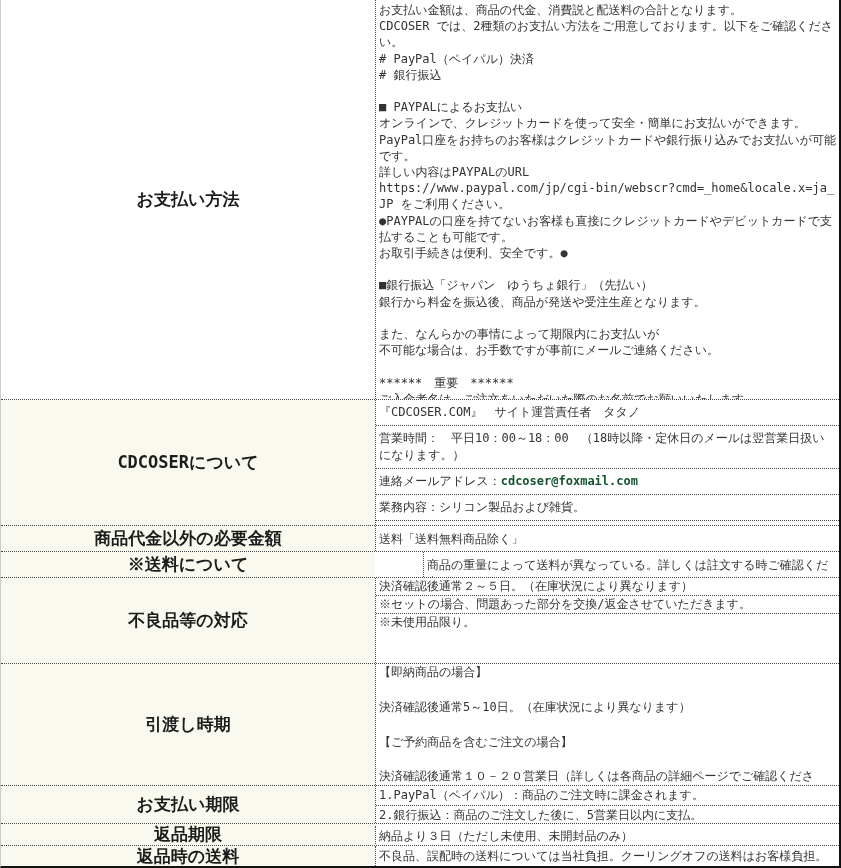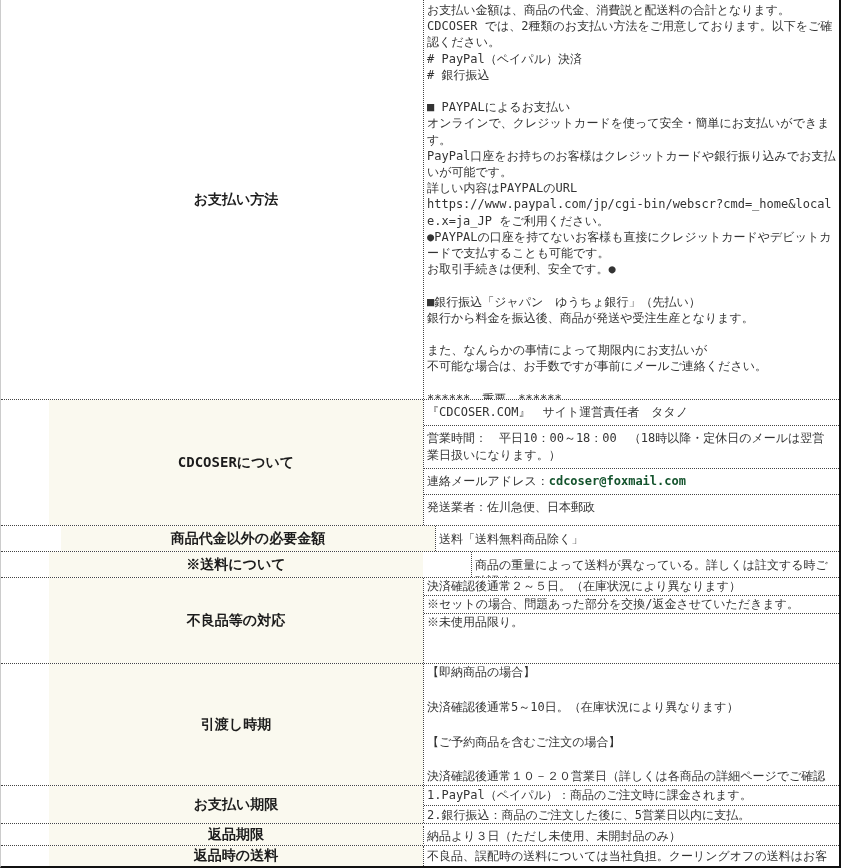--- a/index.html
+++ b/index.html
@@ -16,23 +16,22 @@
     border-bottom:2px solid #111;
     display:flex; flex-direction:column;
   }
   .row { display:flex; width:100%; overflow:hidden; }
   .row + .row { border-top:1px dotted #444; }
   .th {
     flex:0 0 374px; width:374px;
     background:#faf9ef;
     display:flex; align-items:center; justify-content:center;
     text-align:center;
-    font-weight:bold; color:#1c1c1c; font-size:14px;
+    font-weight:bold; color:#1c1c1c; font-size:17px;
     padding:2px 6px;
-    margin-left:48px;
   }
   .r1 .th { background:#ffffff; }
   .td {
     flex:1 1 auto; min-width:0;
     background:#fff;
     border-left:1px dotted #444;
     overflow:hidden;
     word-break:break-all;
   }
   .line { line-height:16px; min-height:16px; padding:0 3px; }
@@ -42,21 +41,21 @@
   .subrow { line-height:17px; padding:1px 3px; }
   .subrow + .subrow { border-top:1px dotted #444; }
   .r2 .subrow { padding:4px 3px; }
   .r5 .subrow { padding:0 3px; }
   .r7 .subrow { padding:1px 3px; }
   .pad-top .line { padding-top:5px; }
   .r8 .line, .r9 .line { padding-top:2px; }
   
   .r1 { height:399px; }
   .r2 { height:126px; }
-  .r3 { height:26px;padding-left:12px; }
+  .r3 { height:26px; }
   .r4 { height:26px;gap:48px; }
   .r5 { height:86px; }
   .r6 { height:122px; }
   .r7 { height:38px; }
   .r8 { height:22px;align-items:center; }
   .r9 { height:21px; }
   b.email { font-weight:bold; color:#14532d; }
 </style>
 </head>
 <body>
@@ -92,20 +91,21 @@
     </div>
   </div>
 
   <div class="row r2">
     <div class="th">CDCOSERについて</div>
     <div class="td">
       <div>
           <div class="subrow">『CDCOSER.COM』　サイト運営責任者　タタノ</div>
           <div class="subrow">営業時間：　平日10：00～18：00　（18時以降・定休日のメールは翌営業日扱いになります。）</div>
           <div class="subrow"><span>連絡メールアドレス：</span><b class="email">cdcoser@foxmail.com</b></div>
+          <div class="subrow">業務内容：シリコン製品および雑貨。</div>
           <div class="subrow">発送業者：佐川急便、日本郵政</div>
         </div>
     </div>
   </div>
 
   <div class="row r3">
     <div class="th">商品代金以外の必要金額</div>
     <div class="td pad-top">
       <div>
           <div class="line">送料「送料無料商品除く」</div>

